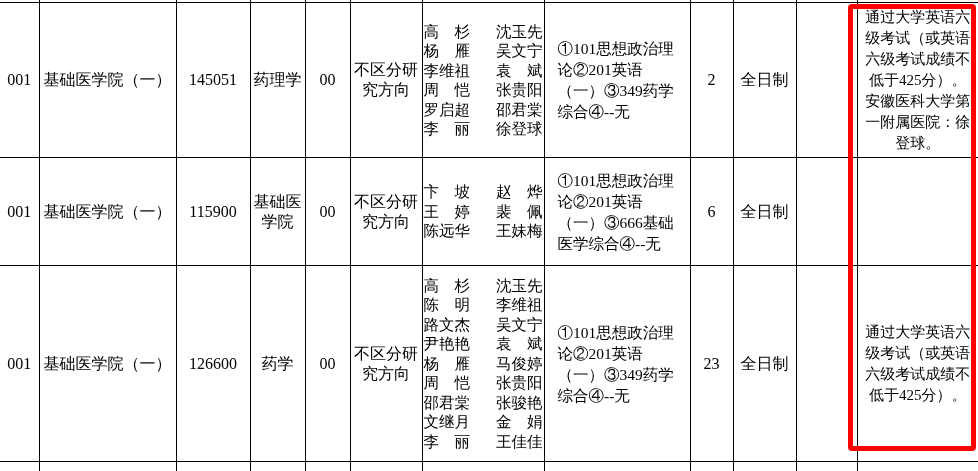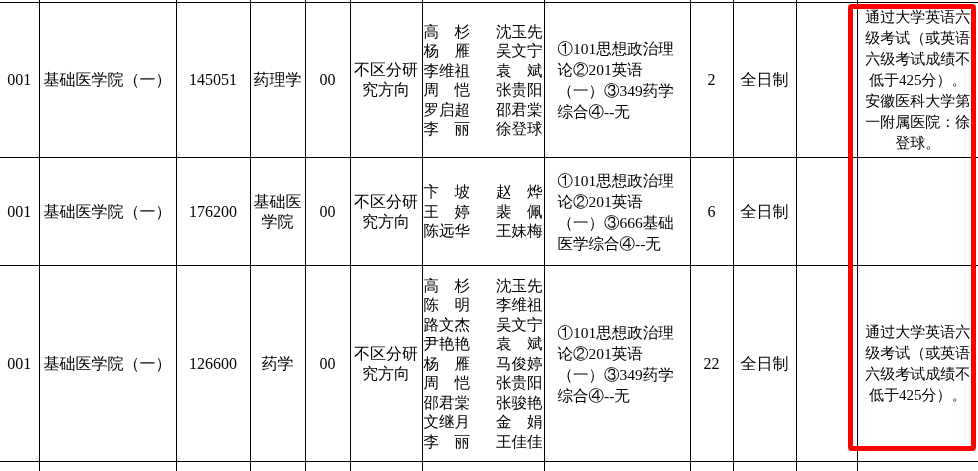--- a/index.html
+++ b/index.html
@@ -139,21 +139,21 @@
       <td>全日制</td>
       <td></td>
       <td>
             <div class="note">通过大学英语六级考试（或英语六级考试成绩不低于425分）。安徽医科大学第一附属医院：徐登球。</div>
           </td>
     </tr>
 
     <tr class="r2">
       <td>001</td>
       <td>基础医学院（一）</td>
-      <td>176200</td>
+      <td>115900</td>
       <td>基础医学院</td>
       <td>00</td>
       <td class="cell-direction">不区分研究方向</td>
       <td>
         <div class="sup-wrap">
           <div class="sup-col">卞　坡
 王　婷
 陈远华</div>
           <div class="sup-col">赵　烨
 裴　佩
@@ -196,21 +196,21 @@
 马俊婷
 张贵阳
 张骏艳
 金　娟
 王佳佳</div>
         </div>
       </td>
       <td>
             <div class="exam">①101思想政治理论②201英语（一）③349药学综合④--无</div>
           </td>
-      <td>22</td>
+      <td>23</td>
       <td>全日制</td>
       <td></td>
       <td>
             <div class="note">通过大学英语六级考试（或英语六级考试成绩不低于425分）。</div>
           </td>
     </tr>
 
     <tr class="r4">
       <td></td>
           <td></td>

